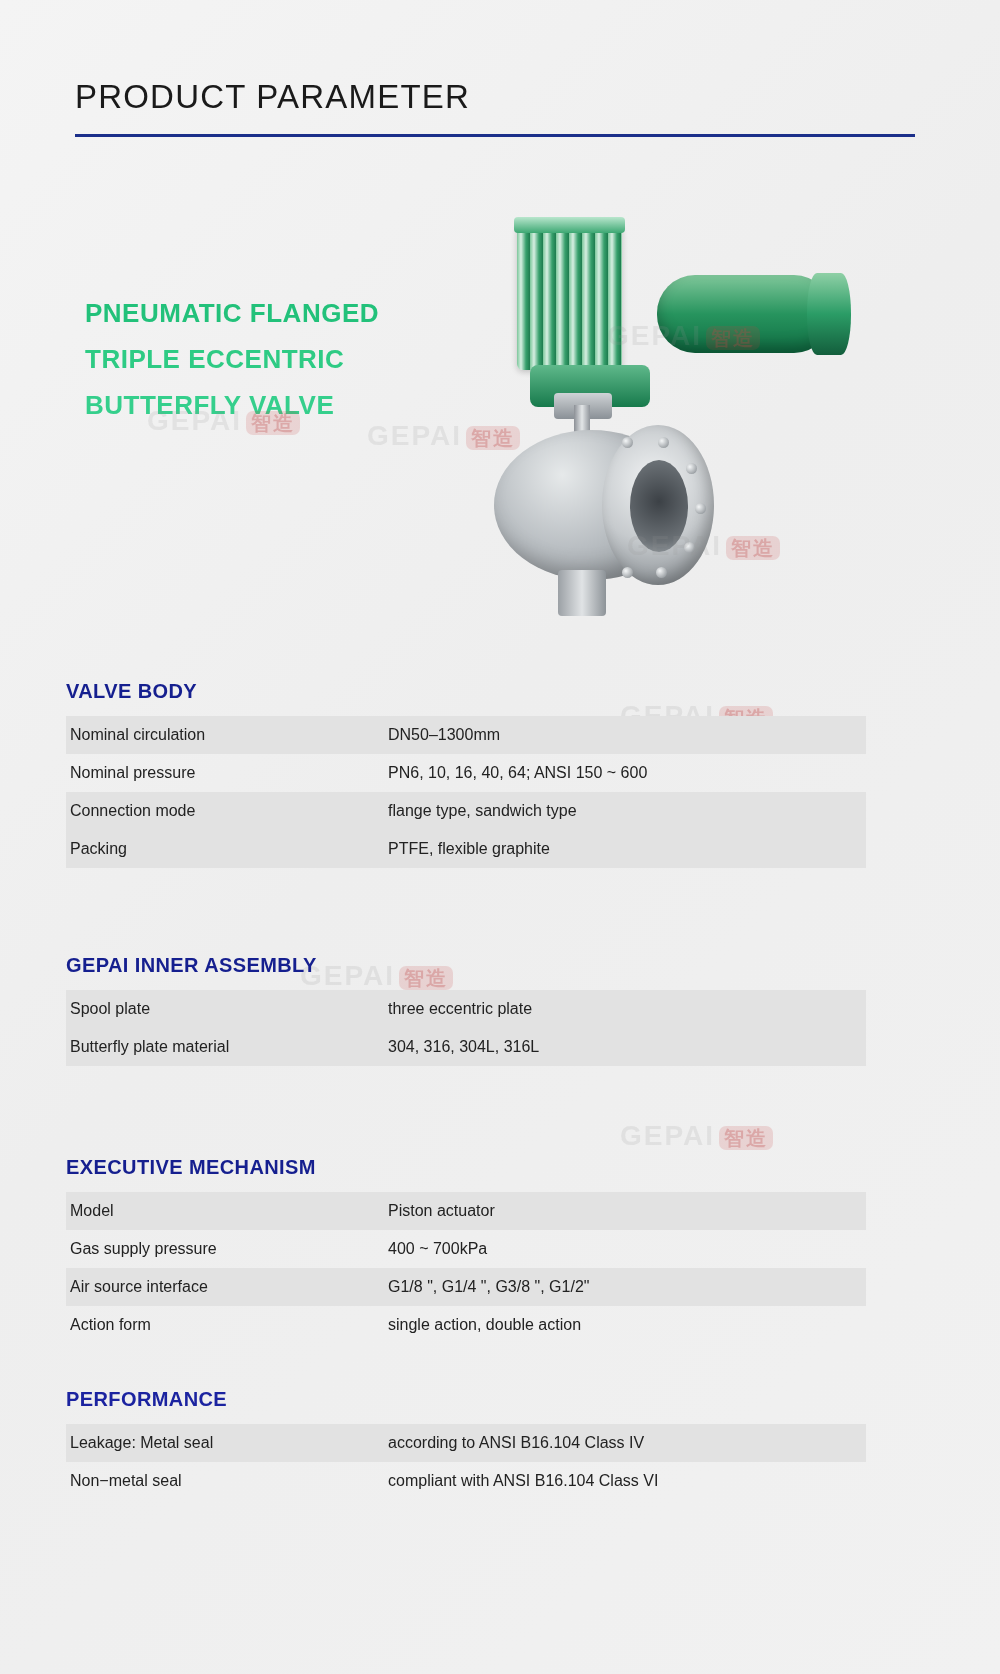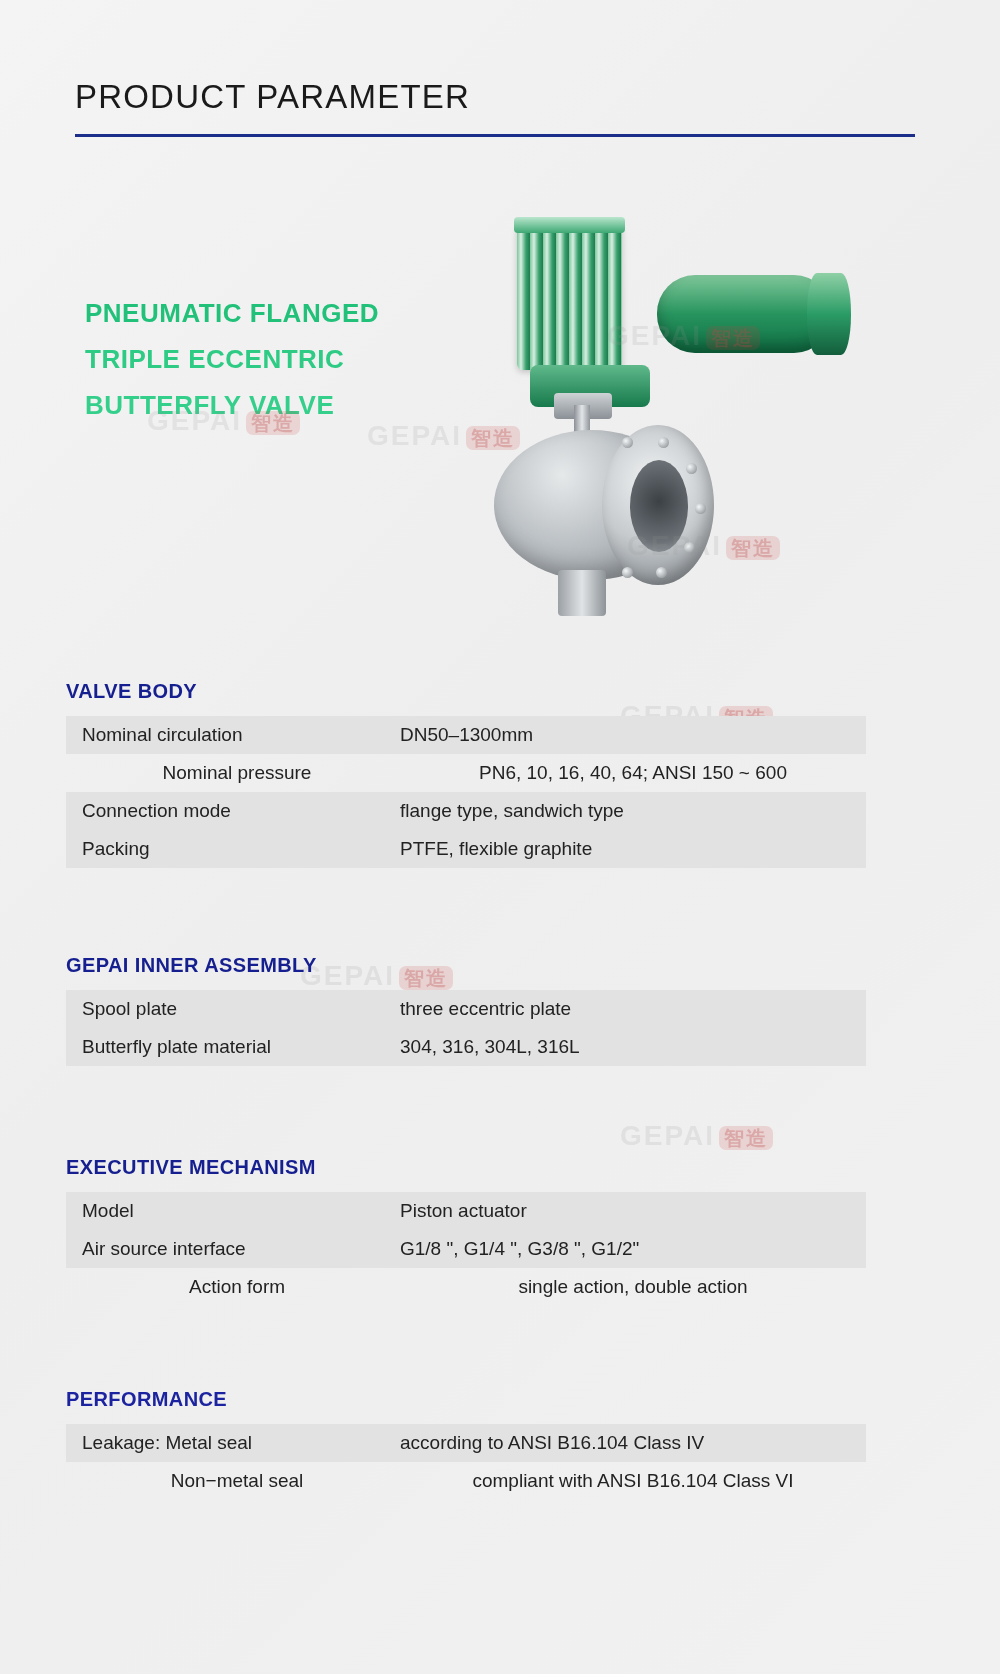--- a/index.html
+++ b/index.html
@@ -193,25 +193,25 @@
     color: #151f8f;
     letter-spacing: 0.4px;
     margin-bottom: 13px;
     margin-top: 36px;
   }
   .spec-table {
     width: 800px;
     border-collapse: collapse;
   }
   .spec-table tr.odd td { background: #e2e2e2; }
-  .spec-table tr.even td { background: transparent; text-align: center; }
+  .spec-table tr.even td { background: transparent; }
   .spec-table td {
-    font-size: 19px;
+    font-size: 16px;
     color: #222;
-    padding: 8px 0 8px 16px;
+    padding: 8px 0 8px 4px;
     height: 22px;
     vertical-align: middle;
   }
   .spec-table td.key { width: 310px; }
   .spec-table td.val { padding-left: 8px; }
 
   .perf-title { color: #1b23a0; }
 </style>
 </head>
 <body>
@@ -325,20 +325,24 @@
   </div>
 
   <div class="section" style="top:1120px;">
     <div class="section-title">EXECUTIVE MECHANISM</div>
     <table class="spec-table">
       <tbody>
         <tr class="odd">
           <td class="key">Model</td>
           <td class="val">Piston actuator</td>
         </tr>
+        <tr class="even">
+          <td class="key">Gas supply pressure</td>
+          <td class="val">400 ~ 700kPa</td>
+        </tr>
         <tr class="odd">
           <td class="key">Air source interface</td>
           <td class="val">G1/8 ", G1/4 ", G3/8 ", G1/2"</td>
         </tr>
         <tr class="even">
           <td class="key">Action form</td>
           <td class="val">single action, double action</td>
         </tr>
       </tbody>
     </table>

